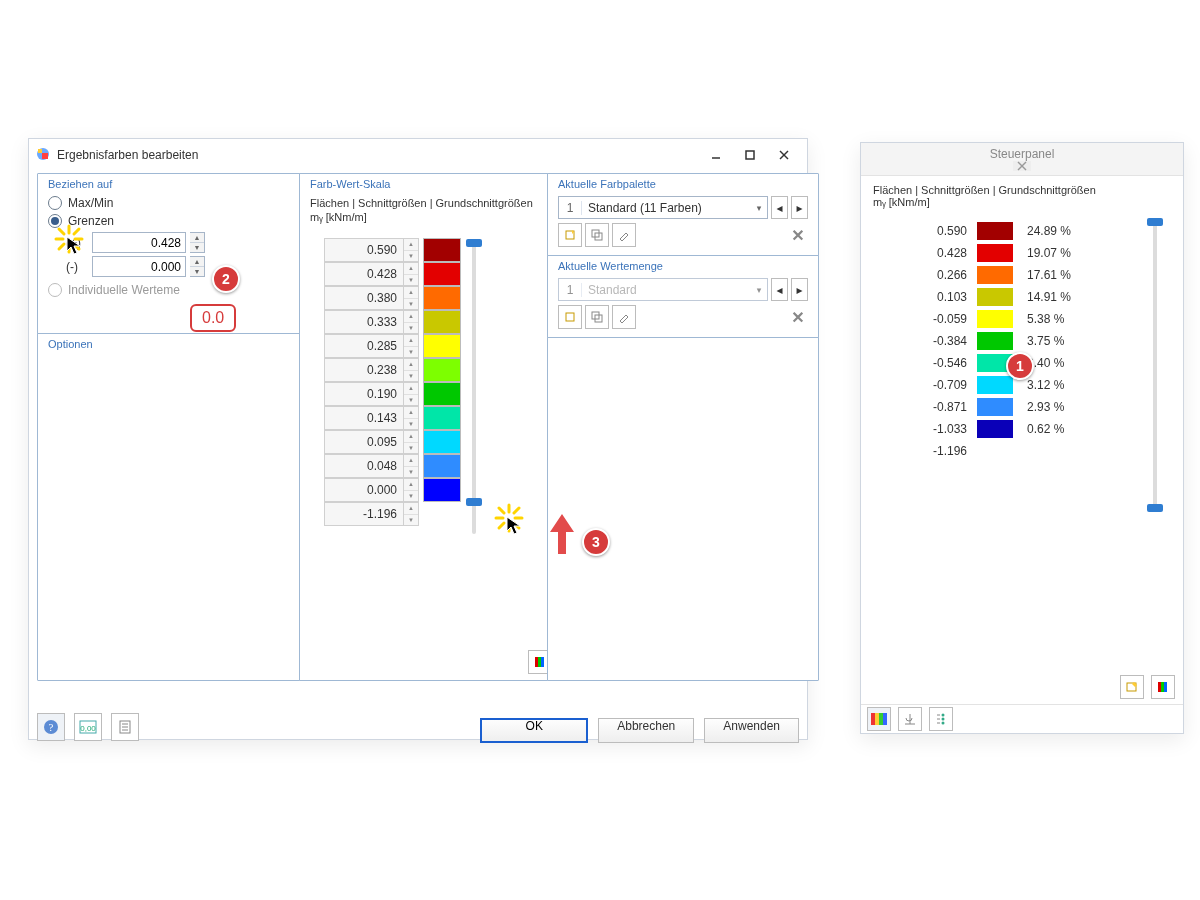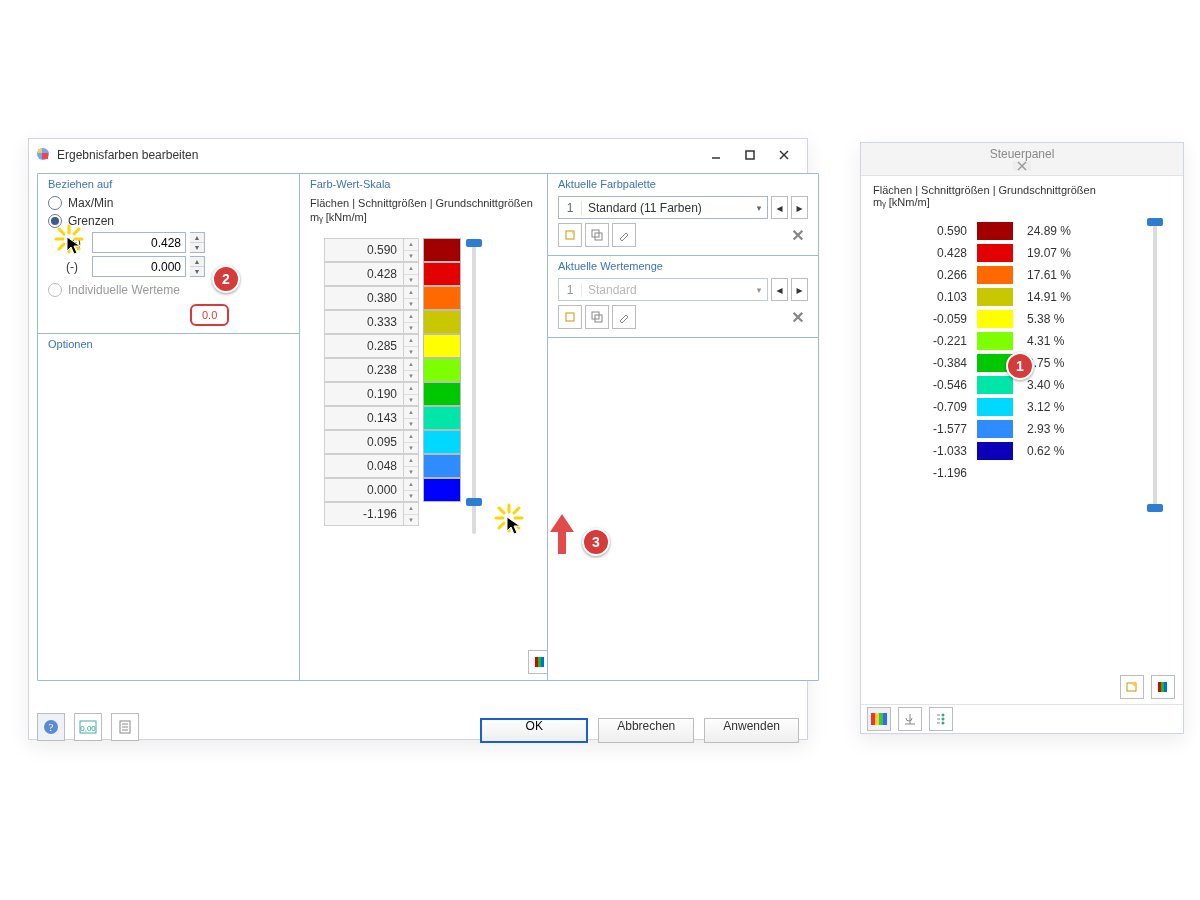--- a/index.html
+++ b/index.html
@@ -50,21 +50,21 @@
 
   .small-btn{width:22px;height:22px;border:1px solid var(--btn-border);background:#fff;display:inline-flex;align-items:center;justify-content:center;cursor:pointer;}
   .small-btn + .small-btn{margin-left:3px;}
 
   .push{height:23px;border:1px solid var(--btn-border);background:linear-gradient(#fefefe,#eee);padding:0 18px;display:inline-flex;align-items:flex-start;justify-content:center;cursor:pointer;}
   .push.primary{border-color:var(--ok-blue);box-shadow:0 0 0 1px var(--ok-blue) inset;}
   .push.primary span{color:#000;}
 
   
   .badge{width:24px;height:24px;background:var(--callout-red);border:2px solid #fff;border-radius:50%;display:flex;align-items:center;justify-content:center;color:#fff;font-weight:bold;font-size:14px;box-shadow:0 1px 3px rgba(0,0,0,.4);position:absolute;}
-  .callout-box{position:absolute;border:2px solid var(--callout-red);background:#fff;color:var(--callout-red);padding:3px 10px;border-radius:6px;font-size:11px;}
+  .callout-box{position:absolute;border:2px solid var(--callout-red);background:#fff;color:var(--callout-red);padding:3px 10px;border-radius:6px;font-size:16px;}
 
   
   .spark{position:absolute;pointer-events:none;}
   .cursor{position:absolute;pointer-events:none;}
 
   
   .cp-row{display:flex;align-items:center;height:22px;}
   .cp-row .v{width:70px;text-align:right;padding-right:10px;}
   .cp-row .sw{width:36px;height:18px;}
   .cp-row .pct{margin-left:14px;}
@@ -460,41 +460,36 @@
           <span class="v">0.103</span>
           <span class="sw" style="background:#C9C800"></span>
           <span class="pct">14.91 %</span>
         </div>
         <div class="cp-row">
           <span class="v">-0.059</span>
           <span class="sw" style="background:#FFFF00"></span>
           <span class="pct">5.38 %</span>
         </div>
         <div class="cp-row">
-          <span class="v">-0.221</span>
-          <span class="sw" style="background:#7DFF00"></span>
-          <span class="pct">4.31 %</span>
-        </div>
-        <div class="cp-row">
           <span class="v">-0.384</span>
           <span class="sw" style="background:#00C800"></span>
           <span class="pct">3.75 %</span>
         </div>
         <div class="cp-row">
           <span class="v">-0.546</span>
           <span class="sw" style="background:#00E6A8"></span>
           <span class="pct">3.40 %</span>
         </div>
         <div class="cp-row">
           <span class="v">-0.709</span>
           <span class="sw" style="background:#00D9FF"></span>
           <span class="pct">3.12 %</span>
         </div>
         <div class="cp-row">
-          <span class="v">-1.577</span>
+          <span class="v">-0.871</span>
           <span class="sw" style="background:#2F8CFF"></span>
           <span class="pct">2.93 %</span>
         </div>
         <div class="cp-row">
           <span class="v">-1.033</span>
           <span class="sw" style="background:#0A00B8"></span>
           <span class="pct">0.62 %</span>
         </div>
         <div class="cp-row">
           <span class="v">-1.196</span>

